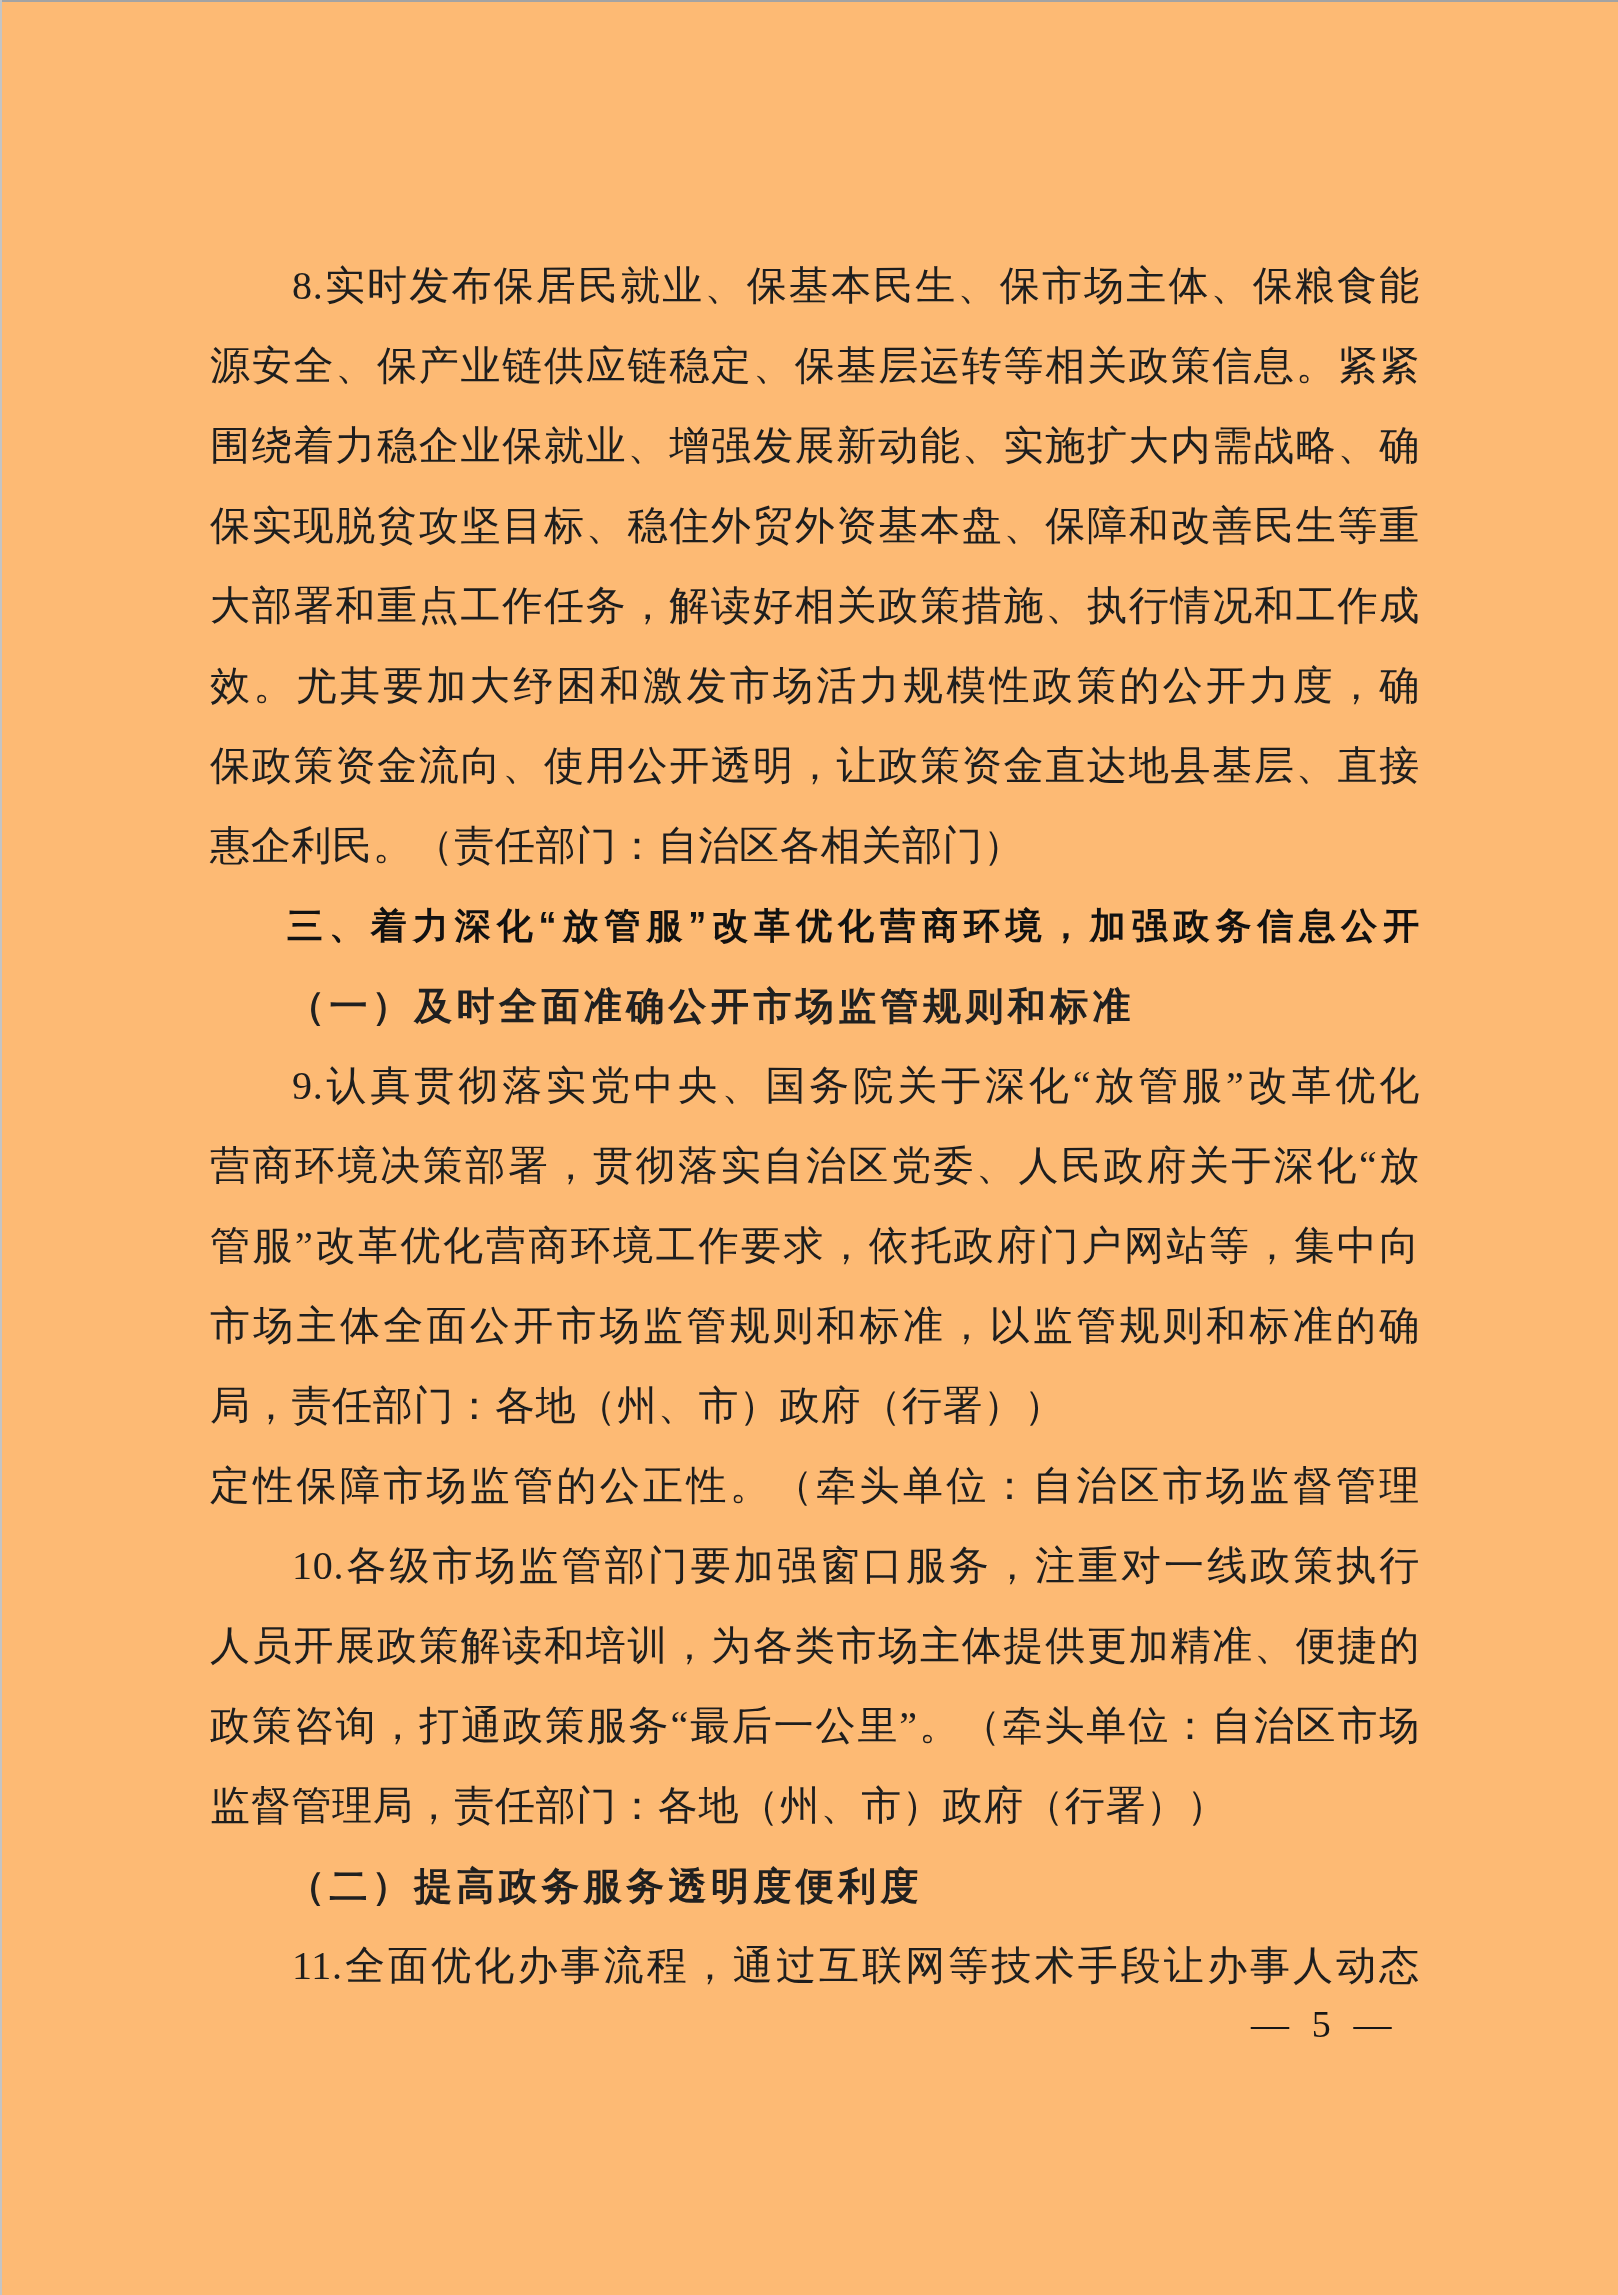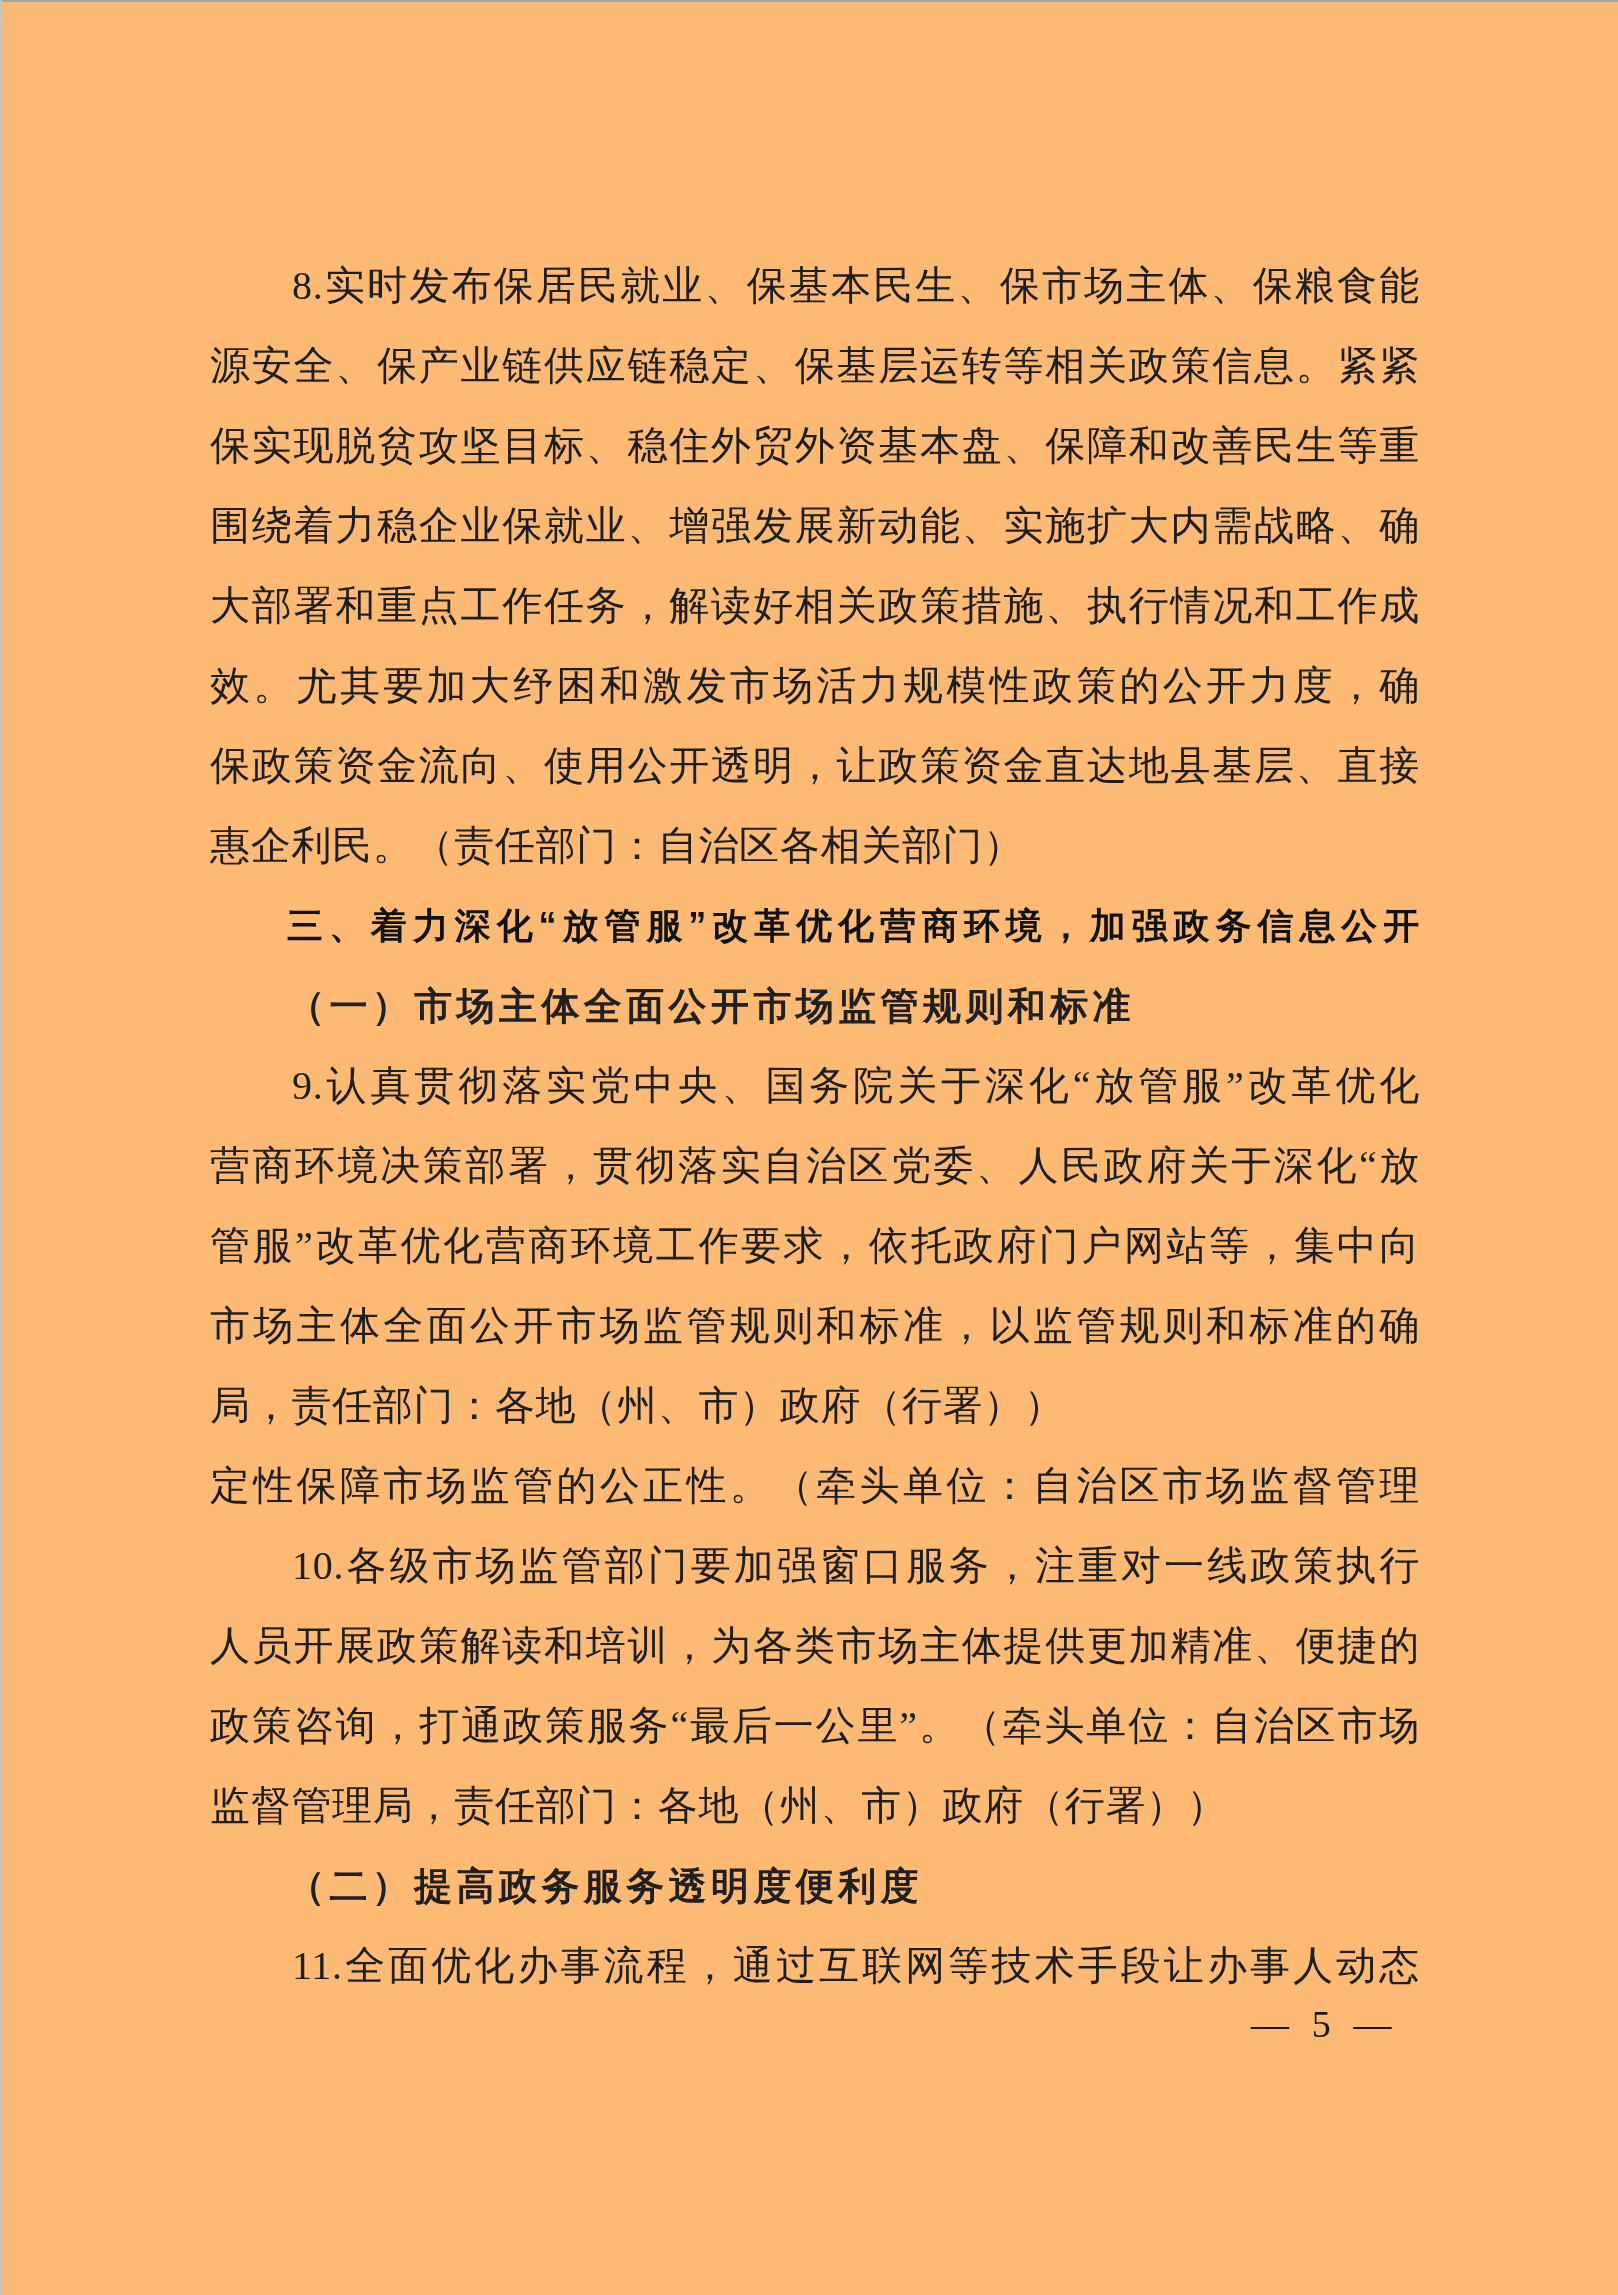--- a/index.html
+++ b/index.html
@@ -82,30 +82,30 @@
 <body>
 
 <div class="page">
   <div class="edge-top"></div>
   <div class="edge-left"></div>
 
   <div class="content">
 
     <p class="line fill indent">8.实时发布保居民就业、保基本民生、保市场主体、保粮食能</p>
     <p class="line fill">源安全、保产业链供应链稳定、保基层运转等相关政策信息。紧紧</p>
+    <p class="line fill">围绕着力稳企业保就业、增强发展新动能、实施扩大内需战略、确</p>
     <p class="line fill">保实现脱贫攻坚目标、稳住外贸外资基本盘、保障和改善民生等重</p>
-    <p class="line fill">围绕着力稳企业保就业、增强发展新动能、实施扩大内需战略、确</p>
     <p class="line fill">大部署和重点工作任务，解读好相关政策措施、执行情况和工作成</p>
     <p class="line fill">效。尤其要加大纾困和激发市场活力规模性政策的公开力度，确</p>
     <p class="line fill">保政策资金流向、使用公开透明，让政策资金直达地县基层、直接</p>
     <p class="line end">惠企利民。（责任部门：自治区各相关部门）</p>
 
     <p class="line fill heading">三、着力深化“放管服”改革优化营商环境，加强政务信息公开</p>
 
-    <p class="line end subheading">（一）市场主体全面公开市场监管规则和标准</p>
+    <p class="line end subheading">（一）及时全面准确公开市场监管规则和标准</p>
 
     <p class="line fill indent">9.认真贯彻落实党中央、国务院关于深化“放管服”改革优化</p>
     <p class="line fill">营商环境决策部署，贯彻落实自治区党委、人民政府关于深化“放</p>
     <p class="line fill">管服”改革优化营商环境工作要求，依托政府门户网站等，集中向</p>
     <p class="line fill">市场主体全面公开市场监管规则和标准，以监管规则和标准的确</p>
     <p class="line end">局，责任部门：各地（州、市）政府（行署））</p>
     <p class="line fill">定性保障市场监管的公正性。（牵头单位：自治区市场监督管理</p>
 
     <p class="line fill indent">10.各级市场监管部门要加强窗口服务，注重对一线政策执行</p>
     <p class="line fill">人员开展政策解读和培训，为各类市场主体提供更加精准、便捷的</p>

